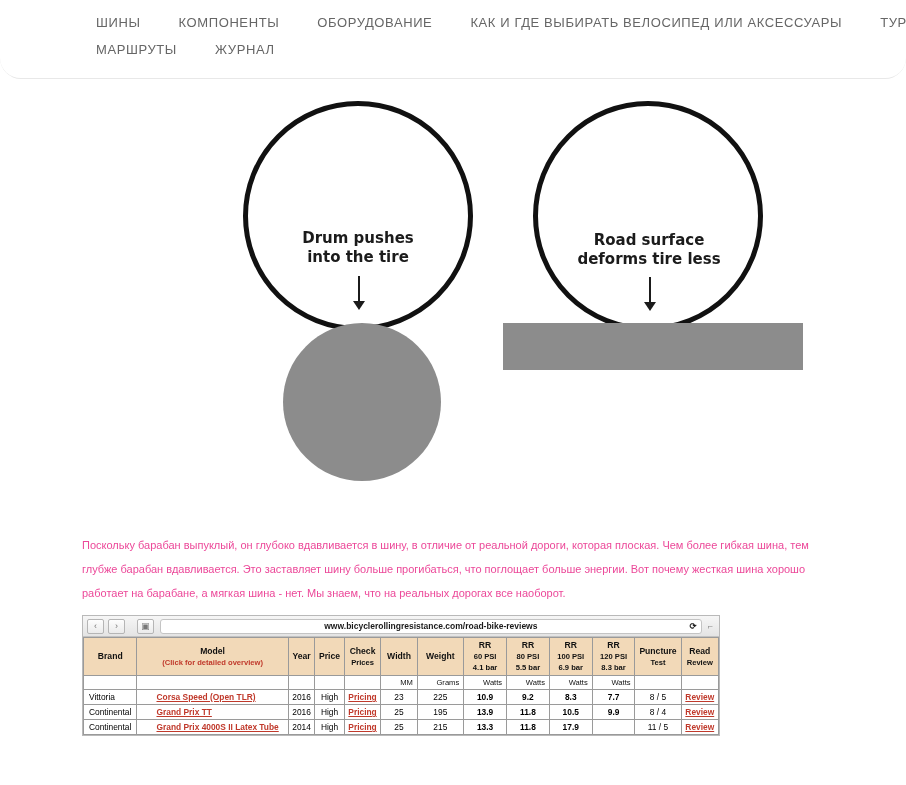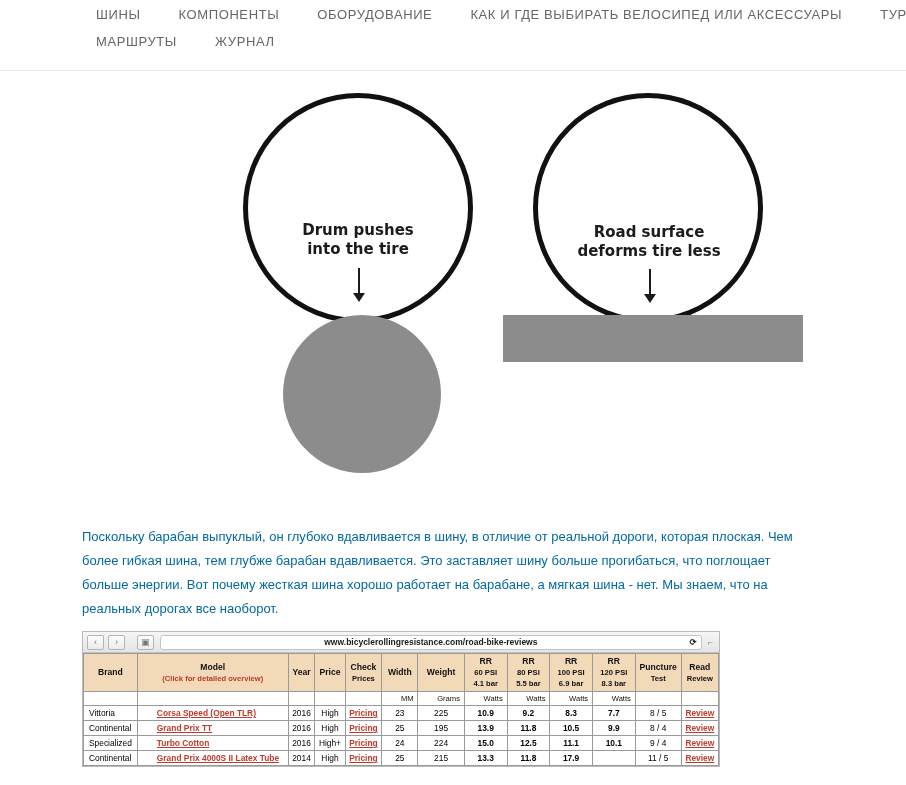--- a/index.html
+++ b/index.html
@@ -12,21 +12,22 @@
     background: #ffffff;
     font-family: "Liberation Sans", sans-serif;
   }
 
   
   .navbar {
     position: relative;
     width: 906px;
     background: #ffffff;
     border-bottom: 1px solid #e8e8e8;
-    padding: 8px 0 8px 0;
+    padding: 16px 0 8px 0;
+    border-radius: 21px;
   }
   .nav-row {
     display: flex;
     flex-wrap: nowrap;
     align-items: flex-start;
     padding-left: 96px;
   }
   .nav-row.row1 {
     height: 14px;
     overflow: hidden;
@@ -114,22 +115,22 @@
     border-right: 6px solid transparent;
     border-top: 9px solid #1b1b1b;
   }
   .arrow.left  { left: 245px; top: 175px; }
   .arrow.right { left: 536px; top: 176px; }
 
   
   .para {
     width: 906px;
     padding: 12px 94px 4px 82px;
-    color: #0369a1;
-    font-size: 13px;
+    color: #ec4899;
+    font-size: 11px;
     line-height: 24px;
     text-align: left;
   }
 
   
   .shot {
     margin: 6px 0 0 82px;
     width: 638px;
     border: 1px solid #b9b9b9;
     background: #f2f2f2;
@@ -377,35 +378,20 @@
         <td>25</td>
         <td>195</td>
         <td class="bold">13.9</td>
         <td class="bold">11.8</td>
         <td class="bold">10.5</td>
         <td class="bold">9.9</td>
         <td>8 / 4</td>
         <td class="link">Review</td>
       </tr>
 
-      <tr>
-        <td class="brand">Specialized</td>
-        <td class="model">Turbo Cotton</td>
-        <td>2016</td>
-        <td>High+</td>
-        <td class="link">Pricing</td>
-        <td>24</td>
-        <td>224</td>
-        <td class="bold">15.0</td>
-        <td class="bold">12.5</td>
-        <td class="bold">11.1</td>
-        <td class="bold">10.1</td>
-        <td>9 / 4</td>
-        <td class="link">Review</td>
-      </tr>
 
       <tr>
         <td class="brand">Continental</td>
         <td class="model">Grand Prix 4000S II Latex Tube</td>
         <td>2014</td>
         <td>High</td>
         <td class="link">Pricing</td>
         <td>25</td>
         <td>215</td>
         <td class="bold">13.3</td>

